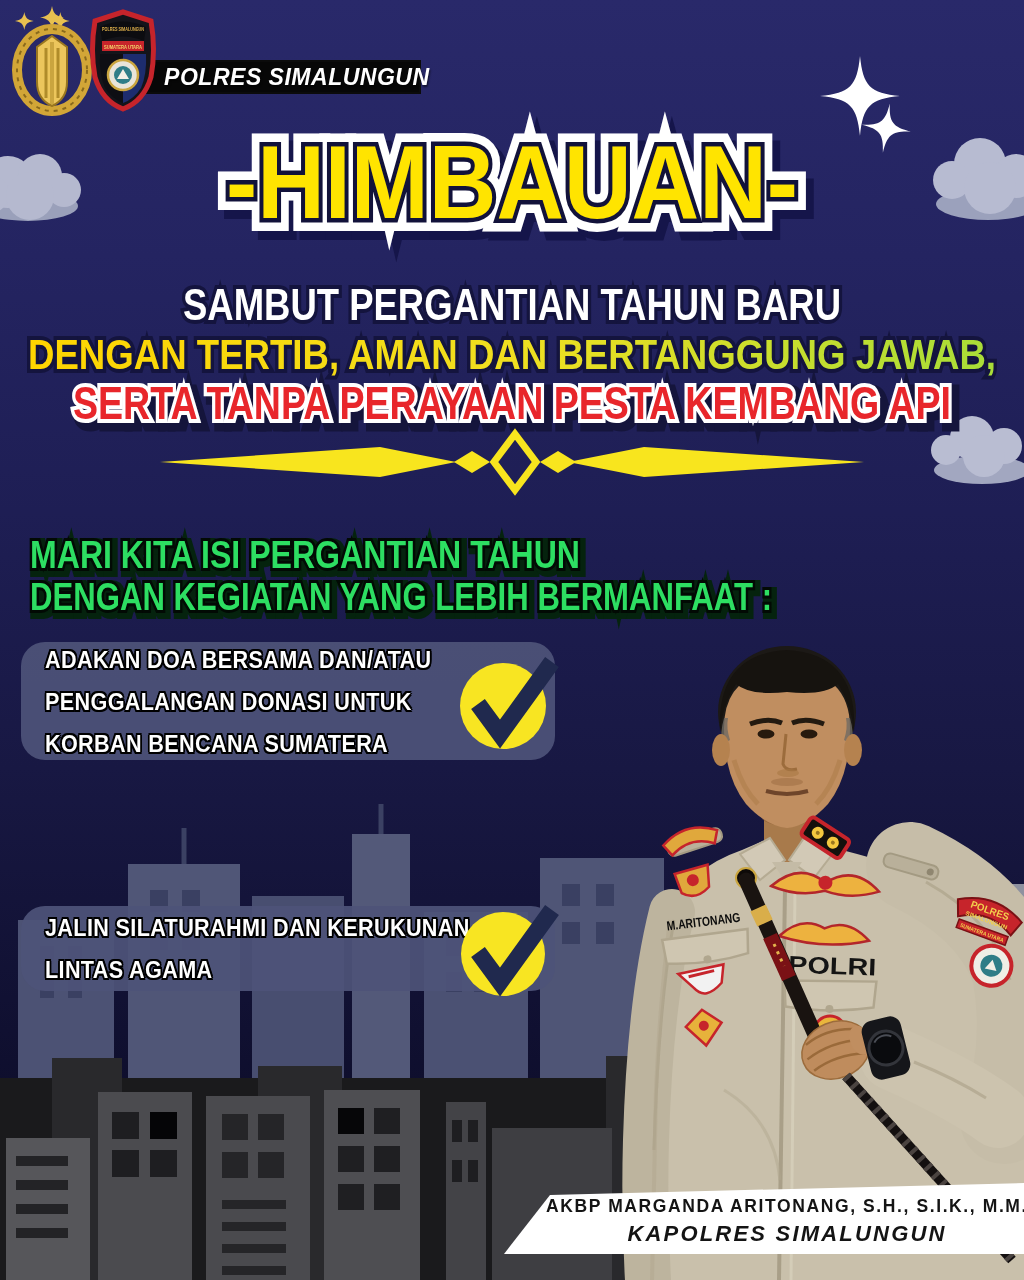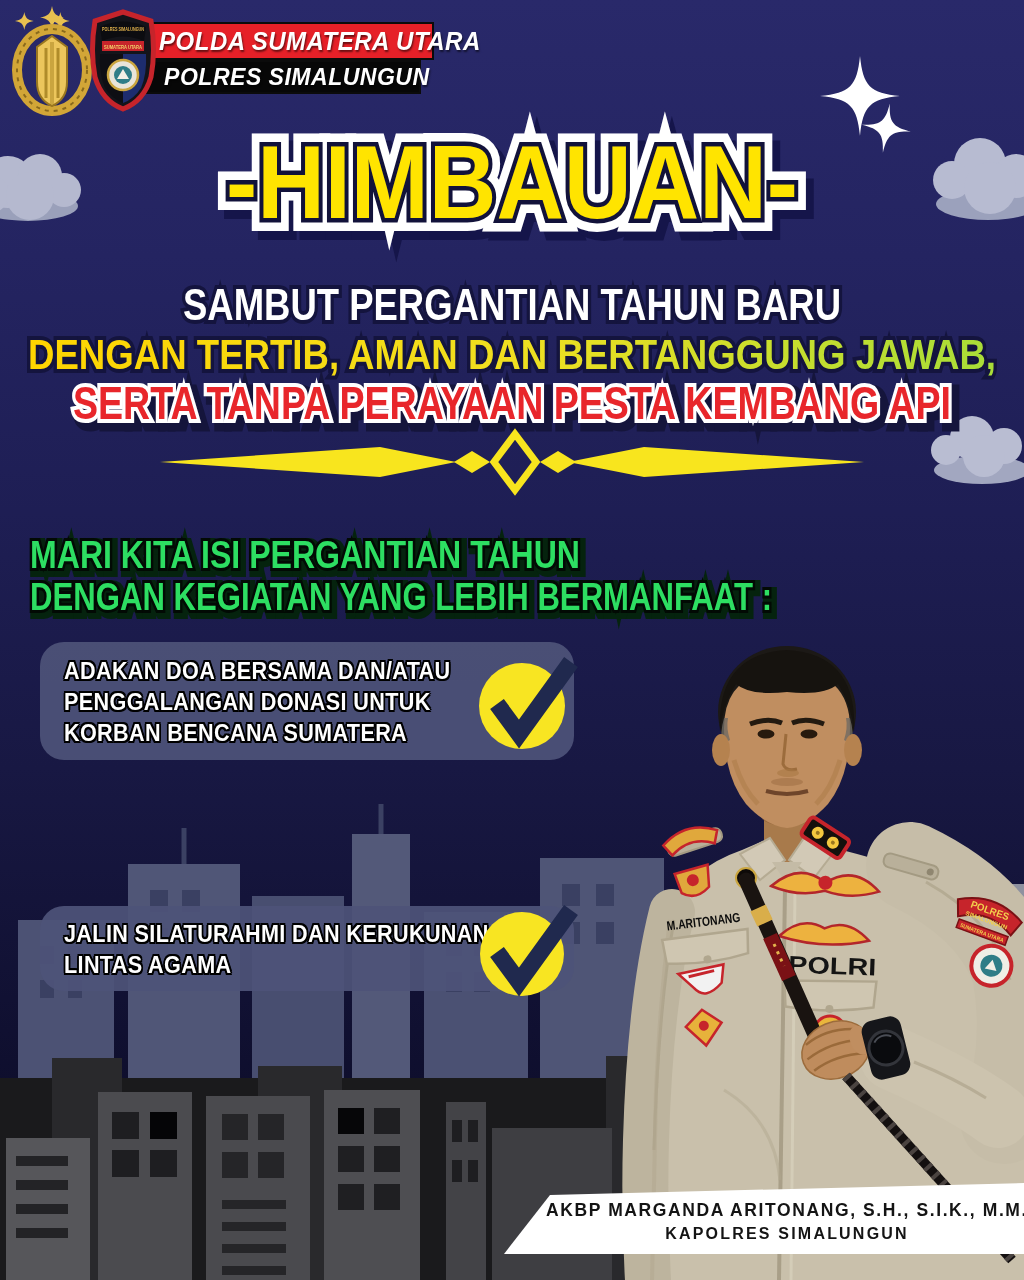--- a/index.html
+++ b/index.html
@@ -9,34 +9,34 @@
   .abs{position:absolute;}
   svg{display:block;overflow:visible;}
   
   .bar{display:flex;align-items:center;box-sizing:border-box;border:2px solid #0b0b0b;}
   .bar1{left:136px;top:22px;width:298px;height:38px;background:#e62028;z-index:6;}
   .bar2{left:141px;top:60px;width:280px;height:34px;background:#070707;z-index:6;}
   .bar span{font-style:italic;font-weight:bold;color:#fff;font-size:25px;letter-spacing:0.5px;
     padding-left:22px;white-space:nowrap;text-shadow:1px 2px 2px rgba(0,0,0,.55);transform:scaleX(.96);transform-origin:left center;}
   .bar2 span{font-size:24px;}
   
-  .card{left:40px;width:534px;background:rgba(77,83,121,0.93);border-radius:24px;z-index:12;
-    display:flex;flex-direction:column;justify-content:center;padding-left:24px;box-sizing:border-box;}
+  .card{left:21px;width:534px;background:rgba(77,83,121,0.93);border-radius:24px;z-index:12;
+    display:flex;flex-direction:column;justify-content:center;padding-left:24px;box-sizing:border-box;gap:11px;}
   .card-line{font-weight:bold;font-size:24px;color:#ffffff;letter-spacing:.4px;line-height:31px;
     transform:scaleX(.9);transform-origin:left center;white-space:nowrap;
     text-shadow:2px 0 0 #000,-2px 0 0 #000,0 2px 0 #000,0 -2px 0 #000,
       1.6px 1.6px 0 #000,-1.6px 1.6px 0 #000,1.6px -1.6px 0 #000,-1.6px -1.6px 0 #000;}
   .check{position:absolute;right:-18px;top:50%;margin-top:-57px;width:125px;height:115px;z-index:13;}
   
   .banner{left:498px;top:1180px;width:526px;height:74px;background:#ffffff;z-index:40;
     clip-path:polygon(52px 15px,526px 3px,526px 74px,6px 74px);
     display:flex;flex-direction:column;justify-content:center;align-items:center;
     padding:8px 6px 0 58px;box-sizing:border-box;}
   .banner-line1{font-weight:bold;font-size:17.5px;letter-spacing:1.6px;color:#141414;white-space:nowrap;}
-  .banner-line2{font-weight:bold;font-size:16px;letter-spacing:2.2px;color:#141414;margin-top:4px;white-space:nowrap;}
+  .banner-line2{font-weight:bold;font-size:22px;letter-spacing:2.2px;color:#141414;margin-top:4px;white-space:nowrap;font-style:italic;}
   .z1{z-index:1}.z2{z-index:2}.z5{z-index:5}.z8{z-index:8}.z10{z-index:10}.z20{z-index:20}
 </style>
 </head>
 <body>
 
 <div class="page">
 
   <svg class="abs z1" style="left:-32px;top:138px" width="130" height="90" viewBox="0 0 130 90">
     <ellipse cx="60" cy="68" rx="50" ry="15" fill="#9aa0ba"></ellipse>
     <circle cx="40" cy="44" r="26" fill="#b5b9cf"></circle>
@@ -189,23 +189,20 @@
     <text x="33" y="21" font-size="6" font-weight="bold" fill="#e3b34c" text-anchor="middle" textLength="42" lengthAdjust="spacingAndGlyphs">POLRES SIMALUNGUN</text>
     <rect x="12" y="31" width="42" height="10" fill="#c6242b"></rect>
     <text x="33" y="39" font-size="5.5" font-weight="bold" fill="#f2d36a" text-anchor="middle" textLength="38" lengthAdjust="spacingAndGlyphs">SUMATERA UTARA</text>
     <path d="M33,44 L56,44 Q57,64 51,78 Q44,89 33,93 Z" fill="#1d2c6e"></path>
     <path d="M33,44 L10,44 Q9,64 15,78 Q22,89 33,93 Z" fill="#0e0e14"></path>
     <circle cx="33" cy="65" r="15" fill="#e8e4da" stroke="#caa53f" stroke-width="2.5"></circle>
     <circle cx="33" cy="65" r="9" fill="#2f7d87"></circle>
     <path d="M27,69 L33,59 L39,69 Z" fill="#f2efe6"></path>
   </svg>
 
-  <div class="abs bar bar1">
-    <span>POLDA SUMATERA UTARA</span>
-  </div>
   <div class="abs bar bar2">
     <span>POLRES SIMALUNGUN</span>
   </div>
 
   <svg class="abs z10" style="left:0;top:0;pointer-events:none" width="1024" height="660" viewBox="0 0 1024 660" font-family="Liberation Sans, sans-serif" font-weight="bold">
 
     <text x="519" y="226" font-size="104" text-anchor="middle" textLength="572" lengthAdjust="spacingAndGlyphs" fill="#15154a" stroke="#15154a" stroke-width="28" paint-order="stroke">-HIMBAUAN-</text>
     <text x="512" y="218" font-size="104" text-anchor="middle" textLength="572" lengthAdjust="spacingAndGlyphs" fill="#ffffff" stroke="#ffffff" stroke-width="26" paint-order="stroke">-HIMBAUAN-</text>
     <text x="512" y="218" font-size="104" text-anchor="middle" textLength="572" lengthAdjust="spacingAndGlyphs" fill="#ffe400" stroke="#12123a" stroke-width="9" paint-order="stroke">-HIMBAUAN-</text>
 

